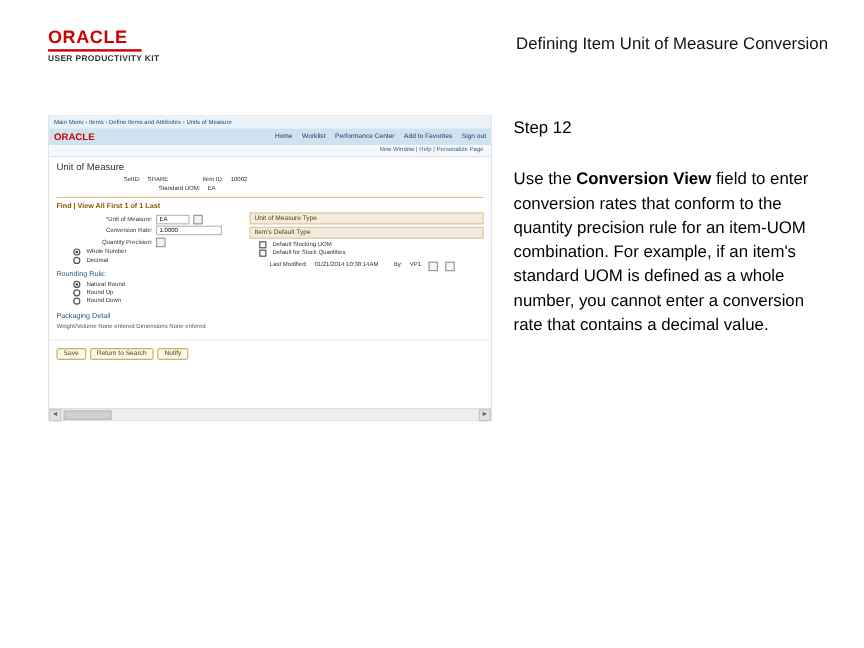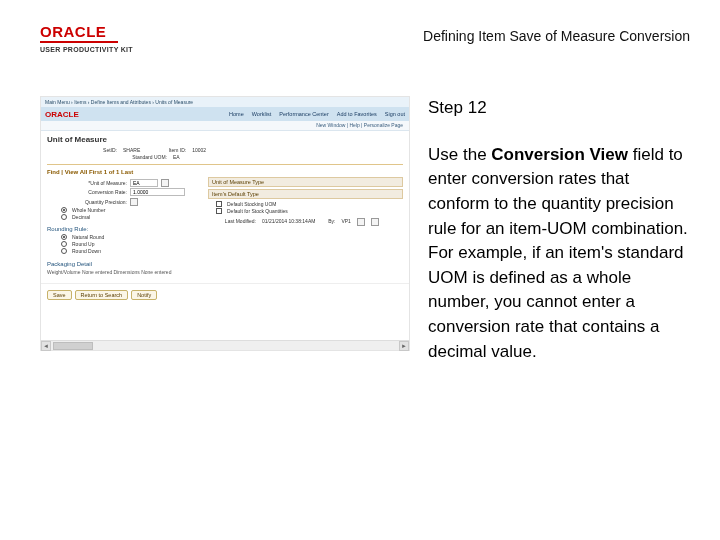--- a/index.html
+++ b/index.html
@@ -11,34 +11,34 @@
   .oracle-logo { color: #c00; font-weight: 700; font-size: 15px; letter-spacing: 0.5px; line-height: 1; }
   .oracle-bar { height: 2px; background: #c00; width: 78px; margin-top: 2px; }
   .upk-sub { font-size: 7px; letter-spacing: 0.3px; color: #333; margin-top: 3px; font-weight: 600; }
 
   
   .page-title { position: absolute; right: 30px; top: 28px; font-size: 14px; color: #111; }
 
   
   .main { position: absolute; left: 40px; right: 30px; top: 96px; display: flex; gap: 18px; }
   .left-col  { width: 370px; }
-  .right-col { flex: 1; font-size: 17px; color: #000; line-height: 1.45; }
+  .right-col { flex: 1; font-size: 14px; color: #000; line-height: 1.45; }
   .right-col .step { margin-bottom: 22px; }
 
   
   .app-shell { width: 370px; border: 1px solid #e4e4e4; font-size: 6px; color: #444; background: #fff; position: relative; }
 
   .app-topbar { background: #e9f2f9; padding: 2px 4px; font-size: 5px; color: #2a4d69; display:flex; align-items:center; }
   .app-header { background: #cfe2f0; height: 14px; display: flex; align-items: center; padding: 0 4px; gap: 8px; }
   .app-header .brand { color: #c00; font-weight: 700; font-size: 8px; margin-right: auto; }
   .app-header .nav-item { font-size: 5.5px; color: #1b3d63; }
   .app-subbar { height: 10px; background: #f5f8fb; border-bottom: 1px solid #dbe6ef; text-align: right; padding: 1px 6px; font-size: 5px; color: #3b5e7e; }
 
   .app-body { padding: 4px 6px 8px; }
-  .sec-title { font-size: 8px; font-weight: 700; color: #333; margin-bottom: 3px; }
+  .sec-title { font-size: 8px; font-weight: 400; color: #333; margin-bottom: 3px; }
   .kv-row { display: flex; gap: 6px; margin: 1px 0; }
   .kv-row .k { width: 70px; text-align: right; font-size: 5px; color: #333; }
   .kv-row .v { font-size: 5px; color: #333; }
 
   .rule { height: 1px; background: #e0c58a; margin: 4px 0; }
   .sub-h { font-size: 6px; color: #8a5a00; font-weight: 600; margin: 2px 0; }
 
   .two-pane { display: flex; gap: 6px; }
   .pane-left { width: 155px; }
   .pane-right{ flex: 1; }
@@ -70,21 +70,21 @@
 </style>
 </head>
 <body>
 
 <div class="logo-block">
   <div class="oracle-logo">ORACLE</div>
   <div class="oracle-bar"></div>
   <div class="upk-sub">USER PRODUCTIVITY KIT</div>
 </div>
 
-<div class="page-title">Defining Item Save of Measure Conversion</div>
+<div class="page-title">Defining Item Unit of Measure Conversion</div>
 
 <div class="main">
 
   <div class="left-col">
     <div class="app-shell">
 
       <div class="app-topbar">Main Menu  ›  Items  ›  Define Items and Attributes  ›  Units of Measure</div>
 
       <div class="app-header">
         <span class="brand">ORACLE</span>

